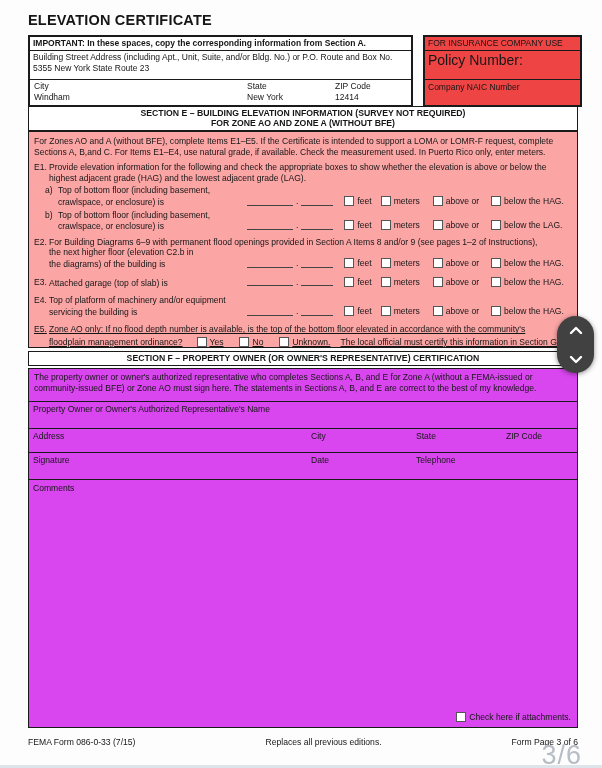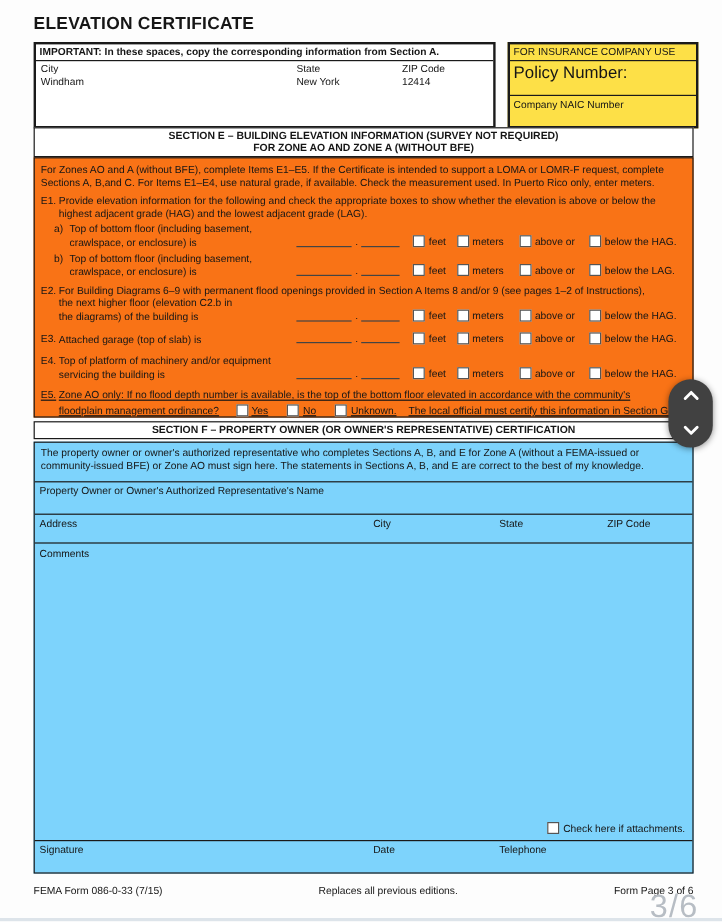--- a/index.html
+++ b/index.html
@@ -9,31 +9,31 @@
   .title{position:absolute;left:28px;top:12px;font-size:14.5px;font-weight:bold;letter-spacing:.2px;}
   .omb{position:absolute;left:430px;top:8px;font-size:8.8px;line-height:11px;}
   
   .top-table{position:absolute;left:28px;top:35px;width:381px;height:68px;border:2px solid #1a1a1a;background:#fff;box-sizing:content-box;}
   .tt-important{height:12px;padding:1px 3px 0 3px;font-size:8.5px;font-weight:bold;border-bottom:1.5px solid #1a1a1a;white-space:nowrap;overflow:hidden;}
   .tt-address{height:26px;padding:1px 3px;border-bottom:1px solid #1a1a1a;font-size:8.5px;line-height:11px;}
   .tt-city{position:relative;height:24px;padding:1px 0;font-size:8.5px;line-height:11px;}
   .col{position:absolute;top:1px;}
   .col .lab{display:block;}
   
-  .ins-box{position:absolute;left:423px;top:35px;width:155px;height:68px;border:2px solid #1a1a1a;background:#fde047;}
+  .ins-box{position:absolute;left:423px;top:35px;width:155px;height:68px;border:2px solid #1a1a1a;background:#ef4444;}
   .ins-h{height:12px;padding:1px 3px 0 3px;font-size:8.5px;border-bottom:1.5px solid #1a1a1a;white-space:nowrap;}
   .ins-r1{height:26px;padding:1px 3px;font-size:14px;border-bottom:1px solid #1a1a1a;}
   .ins-r2{height:22px;padding:2px 3px;font-size:8.5px;}
   
   .sec-head{position:absolute;left:28px;width:550px;border:1.5px solid #1a1a1a;background:#fff;
             text-align:center;font-weight:bold;font-size:8.7px;line-height:10.2px;box-sizing:border-box;padding:1px 0 2px 0;}
   #secE{top:106px;}
   #secF{top:351px;}
   
-  .e-box{position:absolute;left:28px;top:131px;width:550px;height:217px;border:1px solid #1a1a1a;background:#f97316;
+  .e-box{position:absolute;left:28px;top:131px;width:550px;height:217px;border:1px solid #1a1a1a;background:#fca5a5;
          box-sizing:border-box;padding:4px 6px 0 5px;font-size:8.55px;line-height:10.6px;}
   .para{margin-bottom:5px;}
   .e-item{display:flex;margin-top:3px;}
   .e-num{flex:none;width:15px;}
   .e-body{flex:1;min-width:0;}
   .sub-item{display:flex;margin-left:11px;margin-top:2px;}
   .sub-num{flex:none;width:13px;}
   .sub-body{flex:1;min-width:0;}
   .m-row{display:flex;align-items:flex-end;}
   .m-text{flex:1;min-width:0;}
@@ -41,21 +41,21 @@
   .blank{border-bottom:1px solid #444;height:8px;}
   .b1{width:46px;} .b2{width:32px;margin-left:3px;}
   .dot{margin-left:3px;line-height:8px;}
   .cb{display:inline-block;flex:none;width:8px;height:8px;border:1px solid #555;background:#fff;}
   .cbl{margin-left:3px;white-space:nowrap;}
   .g1{margin-left:11px;} .g2{margin-left:9px;} .g3{margin-left:13px;} .g4{margin-left:12px;}
   .e5row{display:flex;align-items:center;margin-top:2px;}
   .e5row .cb{margin-left:0;}
   .sp14{width:14px;} .sp16{width:16px;} .sp10{width:10px;}
   
-  .f-table{position:absolute;left:28px;top:368px;width:550px;border:1px solid #1a1a1a;background:#7dd3fc;box-sizing:border-box;font-size:8.55px;}
+  .f-table{position:absolute;left:28px;top:368px;width:550px;border:1px solid #1a1a1a;background:#d946ef;box-sizing:border-box;font-size:8.55px;}
   .f-intro{padding:3px 5px;line-height:10.6px;height:26px;}
   .f-row{border-top:1px solid #1a1a1a;position:relative;}
   .f-name{height:24px;padding:2px 4px 0 4px;}
   .f-addr{height:21px;padding:2px 0 0 0;}
   .f-sig{height:24px;padding:2px 0 0 0;}
   .f-comments{height:244px;padding:3px 4px 0 4px;position:relative;}
   .flab{position:absolute;top:2px;}
   .attach{position:absolute;right:6px;bottom:5px;display:flex;align-items:center;}
   
   .footer{position:absolute;left:28px;top:737px;width:550px;display:flex;justify-content:space-between;font-size:8.6px;}
@@ -68,20 +68,24 @@
 </style>
 </head>
 <body>
 
 <div class="page">
 
   <div class="title">ELEVATION CERTIFICATE</div>
 
   <div class="top-table">
     <div class="tt-important">IMPORTANT: In these spaces, copy the corresponding information from Section A.</div>
+    <div class="tt-address">
+      <div>Building Street Address (including Apt., Unit, Suite, and/or Bldg. No.) or P.O. Route and Box No.</div>
+      <div>5355 New York State Route 23</div>
+    </div>
     <div class="tt-city">
       <div class="col" style="left:4px;">
         <span class="lab">City</span>
         <span class="lab">Windham</span>
       </div>
       <div class="col" style="left:217px;">
         <span class="lab">State</span>
         <span class="lab">New York</span>
       </div>
       <div class="col" style="left:305px;">
@@ -255,31 +259,31 @@
     <div class="f-intro">The property owner or owner's authorized representative who completes Sections A, B, and E for Zone A (without a FEMA-issued or community-issued BFE) or Zone AO must sign here. The statements in Sections A, B, and E are correct to the best of my knowledge.</div>
     <div class="f-row f-name">
       <span>Property Owner or Owner's Authorized Representative's Name</span>
     </div>
     <div class="f-row f-addr">
       <span class="flab" style="left:4px;">Address</span>
       <span class="flab" style="left:282px;">City</span>
       <span class="flab" style="left:387px;">State</span>
       <span class="flab" style="left:477px;">ZIP Code</span>
     </div>
+    <div class="f-row f-sig">
+      <span class="flab" style="left:4px;">Signature</span>
+      <span class="flab" style="left:282px;">Date</span>
+      <span class="flab" style="left:387px;">Telephone</span>
+    </div>
     <div class="f-row f-comments">
       <span>Comments</span>
       <span class="attach">
         <span class="cb"></span>
         <span class="cbl">Check here if attachments.</span>
       </span>
-    </div>
-    <div class="f-row f-sig">
-      <span class="flab" style="left:4px;">Signature</span>
-      <span class="flab" style="left:282px;">Date</span>
-      <span class="flab" style="left:387px;">Telephone</span>
     </div>
   </div>
 
   <div class="footer">
     <span>FEMA Form 086-0-33 (7/15)</span>
     <span>Replaces all previous editions.</span>
     <span>Form Page 3 of 6</span>
   </div>
   <div class="watermark">3/6</div>
   <div class="bottom-strip"></div>

